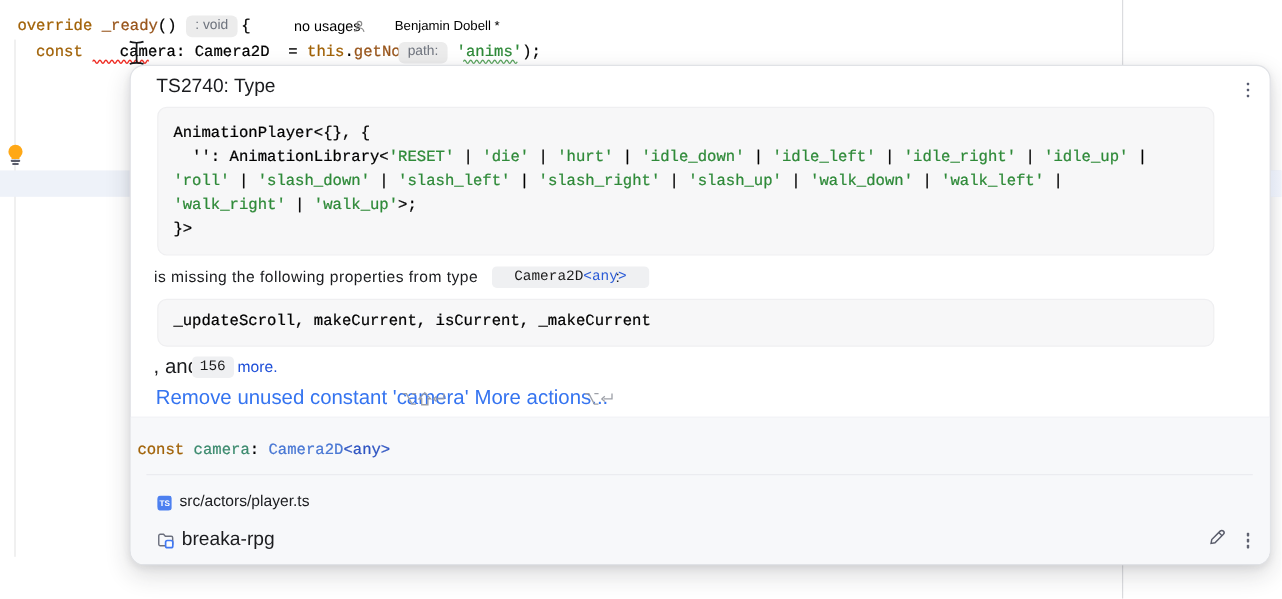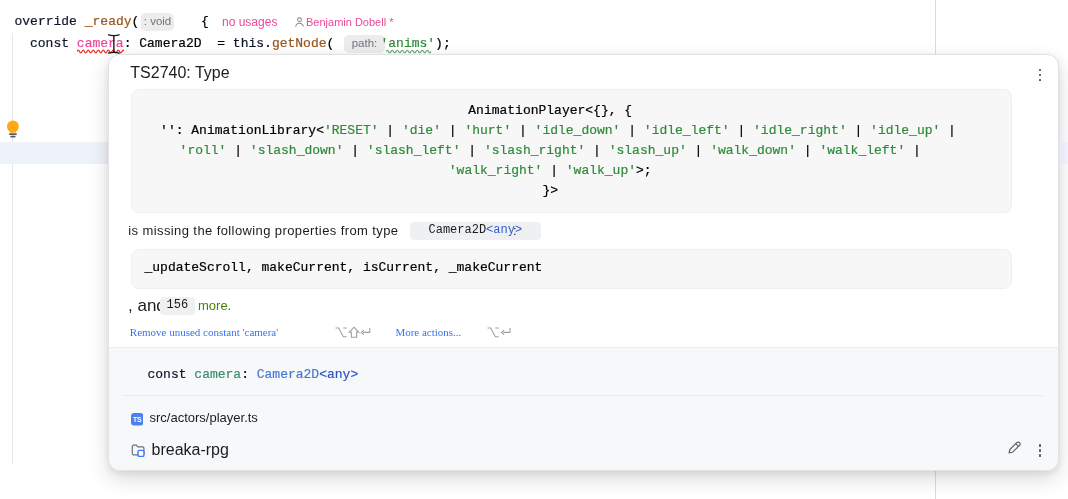--- a/index.html
+++ b/index.html
@@ -1,72 +1,72 @@
 <!DOCTYPE html>
 <html><head>
 <meta charset="utf-8">
 <style>
   * { margin:0; padding:0; box-sizing:border-box; }
   html,body { width:1068px; height:499px; background:#fff; overflow:hidden; }
   body { font-family:"Liberation Sans", sans-serif; position:relative; }
   .abs { position:absolute; }
   pre { font-family:"Liberation Mono", monospace; font-size:13px; line-height:22px; color:#000; -webkit-text-stroke:0.2px currentColor; }
-  .kw { color:#0f172a; }
+  .kw { color:#a16207; }
   .fn { color:#98551B; }
   .str { color:#2F8A39; }
-  .gray { color:#ec4899; }
+  .gray { color:#000000;margin-left:23px; }
   .chip { position:absolute; background:#ECECEC; border-radius:4px; color:#6E737D;
           font-size:11px; font-family:"Liberation Sans", sans-serif; text-align:center; }
 
   
   #guide { left:12px; top:33px; width:1px; height:431px; background:#E7E7E7; }
   #caretline { left:0; top:142px; width:1068px; height:22px; background:#EEF2F9; }
 
   
   #popup { left:107.5px; top:54px; width:951px; height:417px; background:#fff;
            border:1px solid #E0E2E6; border-radius:12px;
            box-shadow:0 8px 20px rgba(28,31,40,0.16), 0 2px 6px rgba(28,31,40,0.08); }
   #popup .codeblock { position:absolute; left:22px; width:881px; background:#F7F7F8;
            border:1px solid #EFEFF1; border-radius:8px; }
-  #popup .codeblock pre { line-height:20px;text-align:center; }
+  #popup .codeblock pre { line-height:20px; }
   .tchip { display:inline-block; background:#EFF0F2; border-radius:4px;
            font-family:"Liberation Mono", monospace; font-size:12px; color:#1A1A1A;
            height:18px; line-height:17px; padding:0 6px; }
-  .link { color:#3574F0; font-size:11px;font-family:Liberation Serif, serif; }
+  .link { color:#3574F0; font-size:17px; }
   #footer { position:absolute; left:0; top:292px; width:949px; height:123px;
             background:#F7F8FA; border-top:1px solid #EBECF0;
             border-radius:0 0 11px 11px; }
   .sep { position:absolute; height:1px; background:#EBECF0; }
 </style>
 </head>
 <body>
 
 <div id="guide" class="abs"></div>
 <div class="abs" style="left:935px;top:0;width:1px;height:499px;background:#DBDCDF"></div>
 <div id="caretline" class="abs"></div>
 
 <svg class="abs" style="left:5px;top:119px" width="18" height="19" viewBox="0 0 18 19">
   <circle cx="7.9" cy="7.5" r="5.9" fill="#FFA816"></circle>
   <path d="M4.6 11 h6.6 v2.6 h-6.6 z" fill="#FFA816"></path>
   <rect x="3.9" y="14.2" width="8" height="1.7" rx="0.85" fill="#5A5D6B"></rect>
   <rect x="5.1" y="16.8" width="5.6" height="1.6" rx="0.8" fill="#5A5D6B"></rect>
 </svg>
 
 <pre class="abs" style="left:14.5px;top:11px"><span class="kw">override</span> <span class="fn">_ready</span>()</pre>
-<div class="chip" style="left:141px;top:13px;width:33px;height:18px;line-height:17px;font-size:11.5px;border-radius:5px">: void</div>
+<div class="chip" style="left:155px;top:13px;width:43px;height:18px;line-height:17px;font-size:11.5px;border-radius:5px">: void</div>
 <pre class="abs" style="left:201px;top:11px">{</pre>
 <div class="abs gray" style="left:222px;top:15px;font-size:12px;line-height:14px">no usages</div>
 <svg class="abs" style="left:294px;top:16px" width="11" height="12" viewBox="0 0 12 12" fill="none" stroke="#8C8C8C" stroke-width="1.1">
   <circle cx="6" cy="3.6" r="2.1"></circle>
   <path d="M1.8 11 a4.3 4.5 0 0 1 8.4 0"></path>
 </svg>
 <div class="abs gray" style="left:306px;top:15px;font-size:11px;line-height:14px">Benjamin Dobell *</div>
 
 <pre class="abs" style="left:30px;top:33px"><span class="kw">const</span> <span class="gray">camera</span>: Camera2D  = <span class="kw">this</span>.<span class="fn">getNode</span>(</pre>
-<div class="chip" style="left:344px;top:35px;width:41px;height:18px;line-height:17px;font-size:11.5px;border-radius:5px">path:</div>
+<div class="chip" style="left:332px;top:35px;width:41px;height:18px;line-height:17px;font-size:11.5px;border-radius:5px">path:</div>
 <pre class="abs" style="left:380.5px;top:33px"><span class="str">'anims'</span>);</pre>
 
 <svg class="abs" style="left:76.5px;top:48px" width="47" height="7" viewBox="0 0 47 7" fill="none" stroke="#EE2B22" stroke-width="1.2">
   <path d="M0 3.5 q1.25 -2.6 2.5 0 t2.5 0 t2.5 0 t2.5 0 t2.5 0 t2.5 0 t2.5 0 t2.5 0 t2.5 0 t2.5 0 t2.5 0 t2.5 0 t2.5 0 t2.5 0 t2.5 0 t2.5 0 t2.5 0 t2.5 0 t2.5 0"></path>
 </svg>
 <svg class="abs" style="left:386px;top:47.8px" width="46" height="7" viewBox="0 0 46 7" fill="none" stroke="#5FA763" stroke-width="1.1">
   <path d="M0 3.5 q1.25 -2.6 2.5 0 t2.5 0 t2.5 0 t2.5 0 t2.5 0 t2.5 0 t2.5 0 t2.5 0 t2.5 0 t2.5 0 t2.5 0 t2.5 0 t2.5 0 t2.5 0 t2.5 0 t2.5 0 t2.5 0 t2.5 0"></path>
 </svg>
 
 <svg class="abs" style="left:104.5px;top:31.5px" width="18" height="24" viewBox="0 0 18 24">
@@ -96,36 +96,36 @@
   <div class="abs" style="left:19.8px;top:166px;font-size:13px;color:#1B1C1F;line-height:19px;letter-spacing:0.4px">is missing the following properties from type</div>
   <div class="tchip abs" style="left:301px;top:166.5px;padding:0 19px">Camera2D<span style="color:#2B5BD7">&lt;any&gt;</span></div>
   <div class="abs" style="left:404.5px;top:166px;font-size:13px;color:#1B1C1F;line-height:19px">:</div>
 
   <div class="codeblock" style="top:194px;height:40px">
     <pre style="position:absolute;left:13px;top:8px">_updateScroll, makeCurrent, isCurrent, _makeCurrent</pre>
   </div>
 
   <div class="abs" style="left:19.5px;top:241px;font-size:17px;color:#1B1C1F;line-height:19px">, and</div>
   <div class="tchip abs" style="left:51.5px;top:242px;padding:0 6.5px">156</div>
-  <div class="abs" style="left:89.5px;top:241px;font-size:13px;color:#4d7c0f;line-height:19px">more.</div>
+  <div class="abs" style="left:89.5px;top:241px;font-size:13px;color:#1d4ed8;line-height:19px">more.</div>
 
   <div class="abs link" style="left:21.3px;top:269px;line-height:16px">Remove unused constant 'camera'</div>
   <svg class="abs" style="left:226px;top:271px" width="39" height="13" viewBox="0 0 39 13" fill="none" stroke="#9DA0A8" stroke-width="1.1">
     <path d="M0.5 2 h3.2 l4.6 8.8 h3.4 M8.3 2 h3.5"></path>
     <path d="M19 1.2 L23.8 6.3 H21.6 V11.3 H16.4 V6.3 H14.2 Z"></path>
     <path d="M34.8 2 v4.4 h-6.8 M28.8 4.2 L26.3 6.4 L28.8 8.6"></path>
   </svg>
   <div class="abs link" style="left:286.9px;top:269px;line-height:16px">More actions...</div>
   <svg class="abs" style="left:378.5px;top:271px" width="25" height="13" viewBox="0 0 25 13" fill="none" stroke="#9DA0A8" stroke-width="1.1">
     <path d="M0.5 2 h3.2 l4.6 8.8 h3.4 M8.3 2 h3.5"></path>
     <path d="M23 2 v4.4 h-6.8 M17 4.2 L14.5 6.4 L17 8.6"></path>
   </svg>
 
   <div id="footer">
-    <pre style="position:absolute;left:39px;top:16px"><span class="kw">const</span> <span style="color:#3D8B6F">camera</span>: <span style="color:#4A78D4">Camera2D</span><span style="color:#2F55C2">&lt;any&gt;</span></pre>
+    <pre style="position:absolute;left:6px;top:16px"><span class="kw">const</span> <span style="color:#3D8B6F">camera</span>: <span style="color:#4A78D4">Camera2D</span><span style="color:#2F55C2">&lt;any&gt;</span></pre>
     <div class="sep" style="left:13px;top:47px;width:922px"></div>
 
     <svg class="abs" style="left:22px;top:65px" width="12.5" height="12.5" viewBox="0 0 12.5 12.5">
       <rect width="12.5" height="12.5" rx="3.2" fill="#4D80F0"></rect>
       <text x="6.25" y="9" font-size="6.8" font-weight="bold" fill="#fff" text-anchor="middle" font-family="Liberation Sans, sans-serif">TS</text>
     </svg>
     <div class="abs" style="left:41px;top:63px;font-size:13px;color:#1B1C1F;line-height:14px">src/actors/player.ts</div>
 
     <svg class="abs" style="left:22px;top:94.8px" width="15" height="16" viewBox="0 0 15 16" fill="none">
       <path d="M1.3 3.4 a1.2 1.2 0 0 1 1.2 -1.2 h2.8 l1.5 1.7 h4.9 a1.2 1.2 0 0 1 1.2 1.2 v5.5 a1.2 1.2 0 0 1 -1.2 1.2 h-9.2 a1.2 1.2 0 0 1 -1.2 -1.2 z" stroke="#6C707E" stroke-width="1.2"></path>

